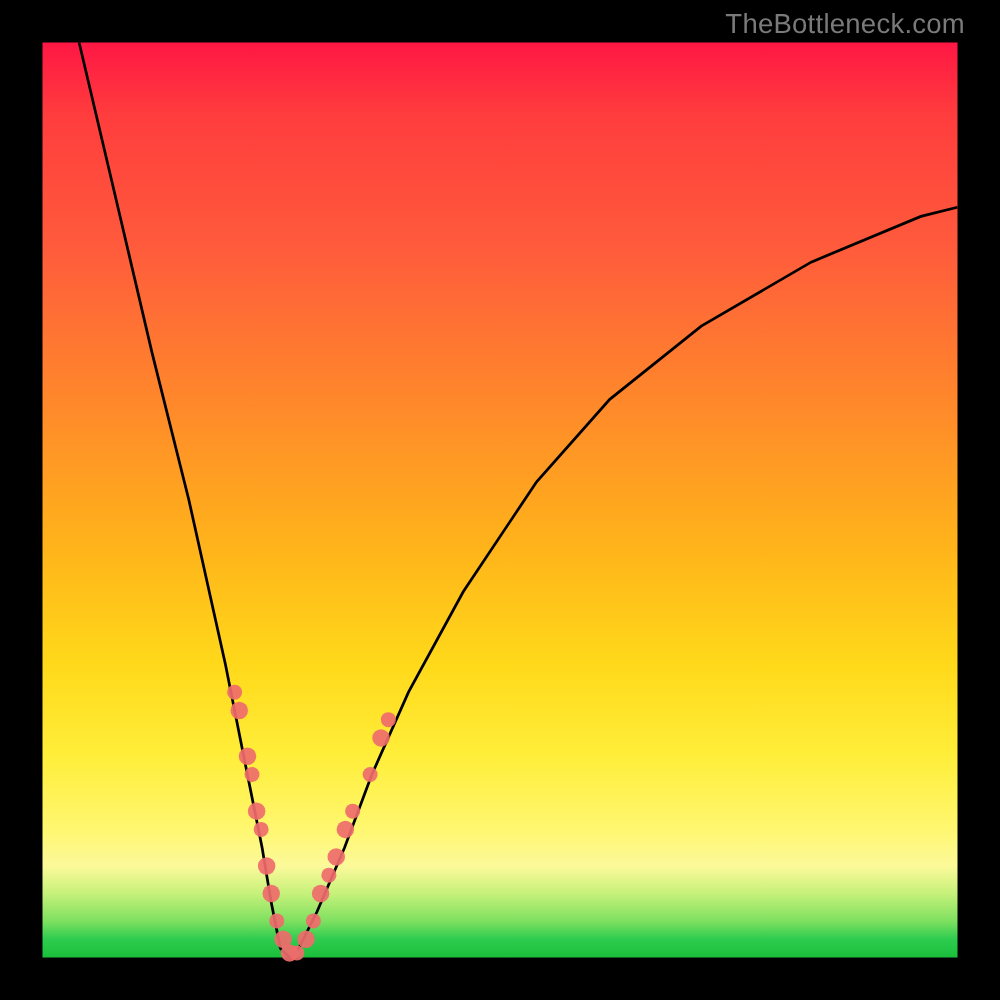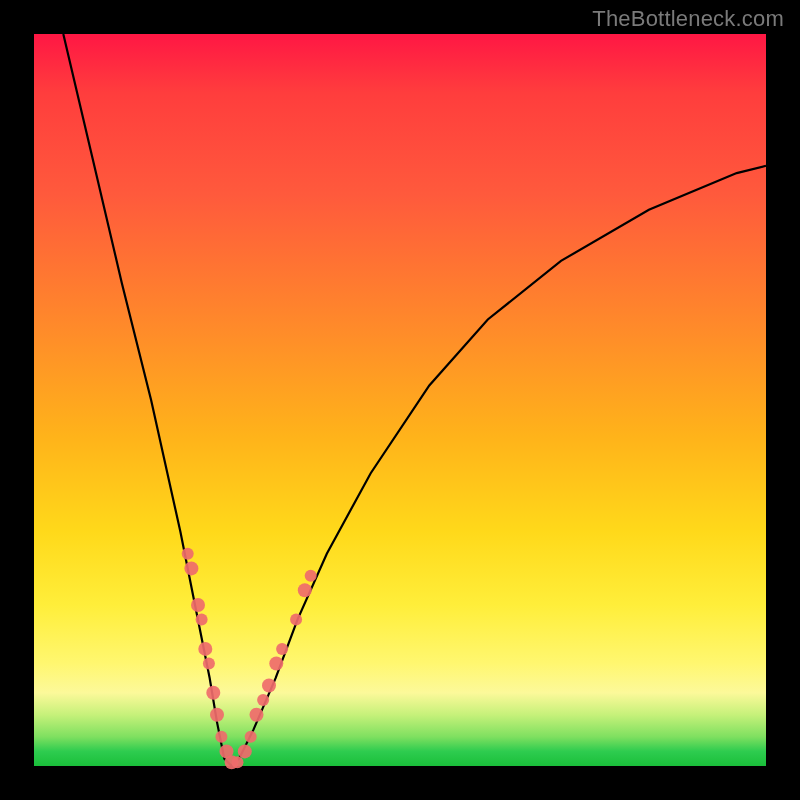--- a/index.html
+++ b/index.html
@@ -38,21 +38,21 @@
       #fcf99a 90%,
       #c6f17a 93%,
       #7fe060 96%,
       #2ecc4f 98%,
       #1abf3a 100%
     );
   }
   .watermark {
     position: absolute;
     top: 6px;
-    right: 16px;
+    right: 28px;
     color: #7a7a7a;
     font-size: 22px;
     letter-spacing: 0.2px;
     font-weight: 400;
   }
   svg.curve {
     position: absolute;
     top: 0;
     left: 0;
     width: 732px;

